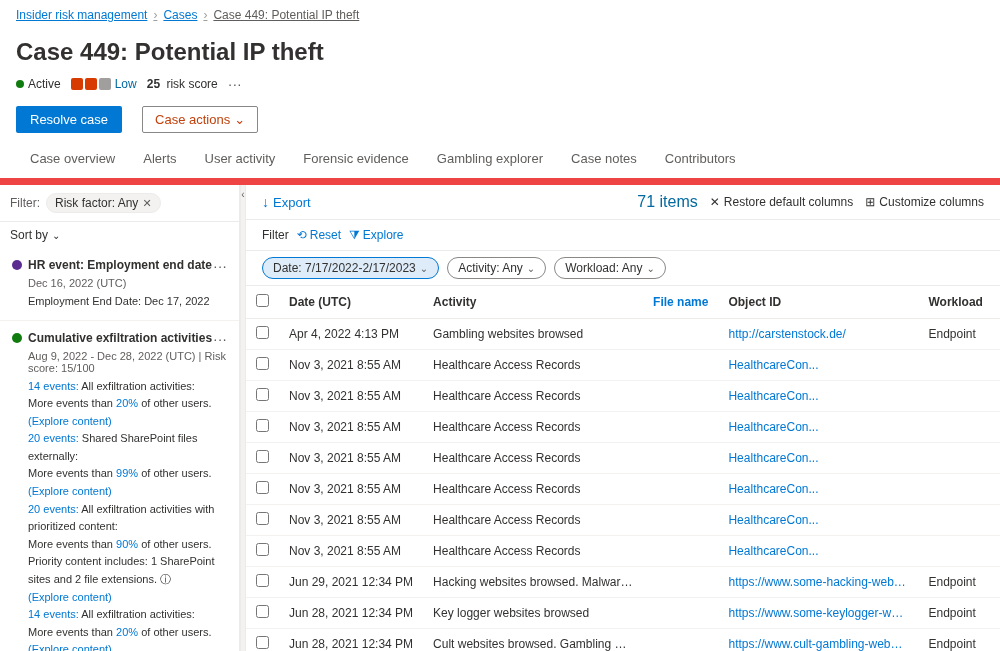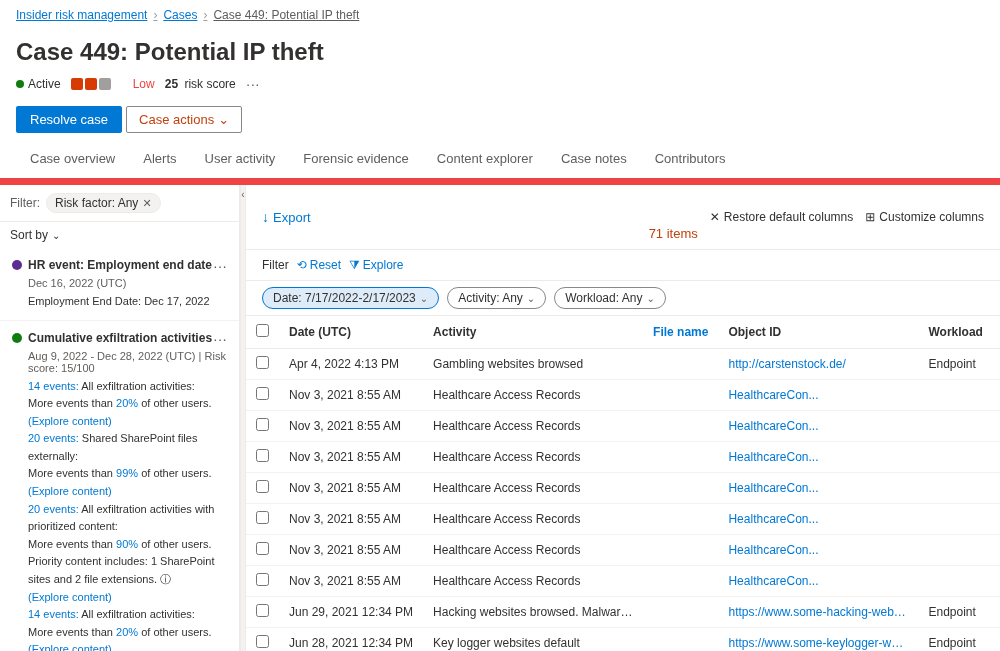--- a/index.html
+++ b/index.html
@@ -11,24 +11,24 @@
 
     .page-header { padding: 8px 16px 4px; }
     .page-title { font-size: 24px; font-weight: 600; color: #323130; }
 
     .status-bar { display: flex; align-items: center; gap: 10px; padding: 6px 16px; }
     .status-active { display: flex; align-items: center; gap: 4px; font-size: 12px; }
     .status-dot { width: 8px; height: 8px; border-radius: 50%; background: #107c10; }
     .risk-badges { display: flex; gap: 2px; align-items: center; }
     .risk-badge-orange { width: 12px; height: 12px; background: #d83b01; border-radius: 2px; }
     .risk-badge-gray { width: 12px; height: 12px; background: #a19f9d; border-radius: 2px; }
-    .risk-label { font-size: 12px; color: #ef4444; margin-left: 20px; }
+    .risk-label { font-size: 12px; color: #0369a1; margin-left: 2px; }
     .more-btn { color: #605e5c; cursor: pointer; font-size: 14px; }
 
-    .action-bar { display: flex; align-items: center; gap: 4px; padding: 8px 16px; }
+    .action-bar { display: flex; align-items: center; gap: 20px; padding: 8px 16px; }
     .btn-primary { background: #0078d4; color: #fff; border: none; padding: 6px 14px; font-size: 13px; border-radius: 2px; cursor: pointer; font-weight: 500; }
     .btn-secondary { background: #fff; color: #c2410c; border: 1px solid #8a8886; padding: 5px 12px; font-size: 13px; border-radius: 2px; cursor: pointer; display: flex; align-items: center; gap: 4px; }
 
     .nav-tabs { display: flex; border-bottom: 7px solid #ef4444; padding: 0 16px; gap: 0; }
     .nav-tab { padding: 10px 14px; font-size: 13px; color: #605e5c; cursor: pointer; border-bottom: 2px solid transparent; white-space: nowrap; }
     .nav-tab.active { color: #0078d4; border-bottom: 2px solid #0078d4; font-weight: 500; }
 
     .main-layout { display: flex; height: calc(651px - 185px); }
 
     .left-panel { width: 240px; min-width: 240px; border-right: 1px solid #edebe9; display: flex; flex-direction: column; overflow-y: auto; }
@@ -52,21 +52,21 @@
     .event-meta { font-size: 11px; color: #605e5c; margin-top: 3px; padding-left: 16px; }
     .event-body { font-size: 11px; color: #323130; margin-top: 4px; padding-left: 16px; line-height: 1.5; }
     .event-link { color: #0078d4; cursor: pointer; }
 
     .right-panel { flex: 1; display: flex; flex-direction: column; overflow: hidden; }
 
     .toolbar-row { display: flex; align-items: center; justify-content: space-between; padding: 8px 16px; border-bottom: 1px solid #edebe9; }
     .toolbar-left { display: flex; align-items: center; gap: 12px; }
     .export-btn { display: flex; align-items: center; gap: 4px; color: #0078d4; cursor: pointer; font-size: 13px; background: none; border: none; }
     .toolbar-right { display: flex; align-items: center; gap: 12px; font-size: 12px; color: #605e5c; }
-    .items-count { font-size: 13px; color: #c2410c; margin-top: 33px; }
+    .items-count { font-size: 16px; color: #0369a1; }
     .restore-btn { display: flex; align-items: center; gap: 4px; color: #323130; cursor: pointer; font-size: 12px; background: none; border: none; }
     .customize-btn { display: flex; align-items: center; gap: 4px; color: #323130; cursor: pointer; font-size: 12px; background: none; border: none; }
 
     .filter-row { display: flex; align-items: center; gap: 8px; padding: 8px 16px; border-bottom: 1px solid #edebe9; }
     .filter-text { font-size: 12px; color: #323130; }
     .filter-action { display: flex; align-items: center; gap: 3px; color: #0078d4; cursor: pointer; font-size: 12px; background: none; border: none; }
 
     .active-filters { display: flex; align-items: center; gap: 8px; padding: 6px 16px; border-bottom: 1px solid #edebe9; }
     .filter-pill { display: flex; align-items: center; gap: 4px; background: #deecf9; border: 1px solid #0078d4; border-radius: 12px; padding: 3px 10px; font-size: 12px; color: #323130; cursor: pointer; }
     .filter-pill-chevron { font-size: 10px; color: #605e5c; }
@@ -124,21 +124,21 @@
     <span>Case actions</span>
     <span>⌄</span>
   </button>
 </div>
 
 <div class="nav-tabs">
   <div class="nav-tab">Case overview</div>
   <div class="nav-tab">Alerts</div>
   <div class="nav-tab">User activity</div>
   <div class="nav-tab">Forensic evidence</div>
-  <div class="nav-tab">Content explorer</div>
+  <div class="nav-tab">Gambling explorer</div>
   <div class="nav-tab">Case notes</div>
   <div class="nav-tab">Contributors</div>
 </div>
 
 <div class="main-layout">
 
   <div class="left-panel">
 
     <div class="filter-bar">
       <span class="filter-label">Filter:</span>
@@ -333,21 +333,21 @@
       <td>Jun 29, 2021 12:34 PM</td>
       <td class="truncate" style="max-width:220px;">Hacking websites browsed. Malware w...</td>
       <td></td>
       <td class="truncate" style="max-width:200px; color:#0078d4; cursor:pointer;">https://www.some-hacking-websi...</td>
       <td>Endpoint</td>
       <td></td>
     </tr>
             <tr>
       <td class="checkbox-cell"><input type="checkbox" style=""></td>
       <td>Jun 28, 2021 12:34 PM</td>
-      <td class="truncate" style="max-width:220px;">Key logger websites default</td>
+      <td class="truncate" style="max-width:220px;">Key logger websites browsed</td>
       <td></td>
       <td class="truncate" style="max-width:200px; color:#0078d4; cursor:pointer;">https://www.some-keylogger-web...</td>
       <td>Endpoint</td>
       <td></td>
     </tr>
             <tr>
       <td class="checkbox-cell"><input type="checkbox" style=""></td>
       <td>Jun 28, 2021 12:34 PM</td>
       <td class="truncate" style="max-width:220px;">Cult websites browsed. Gambling web...</td>
       <td></td>

